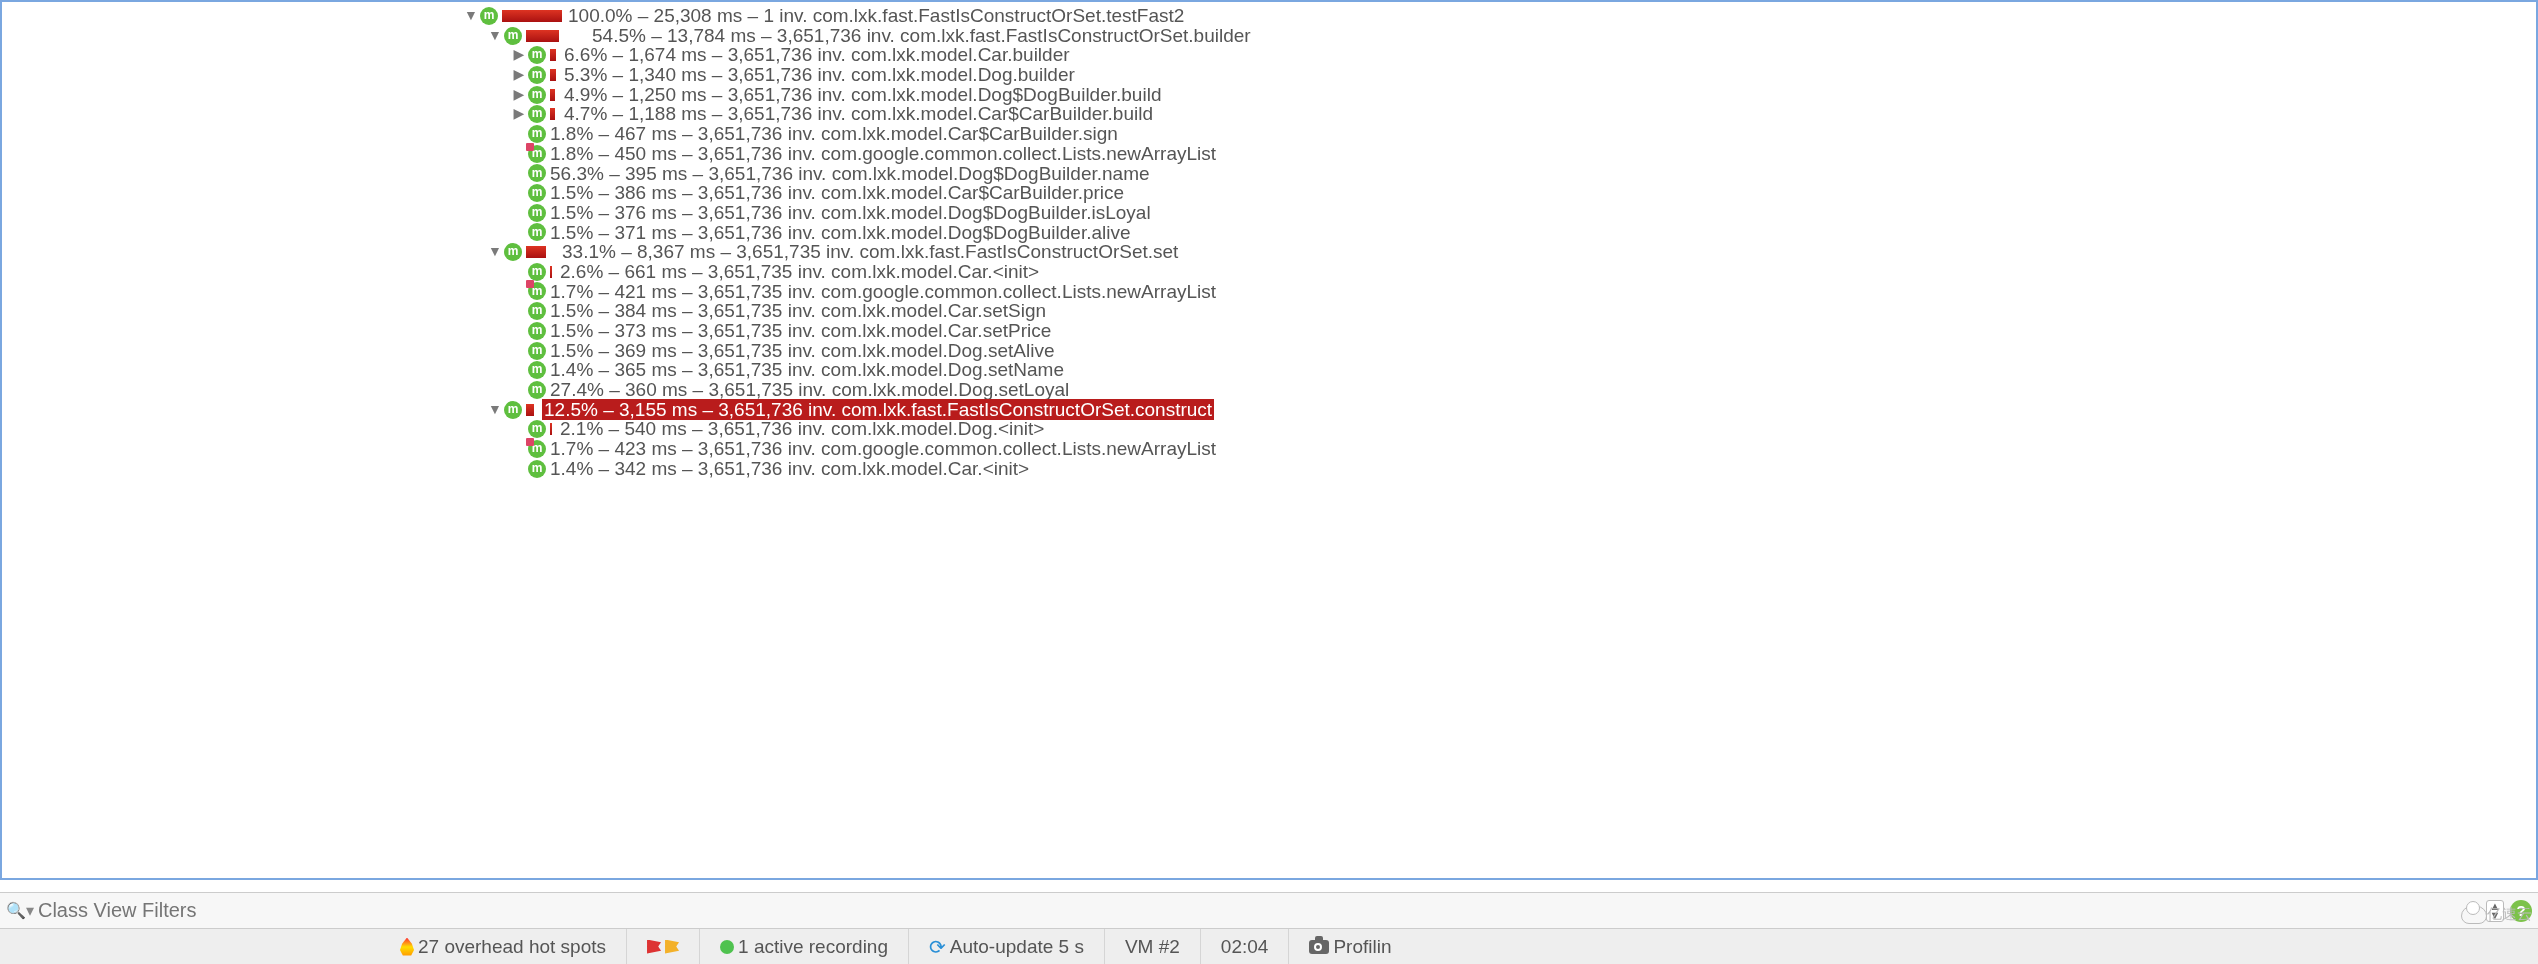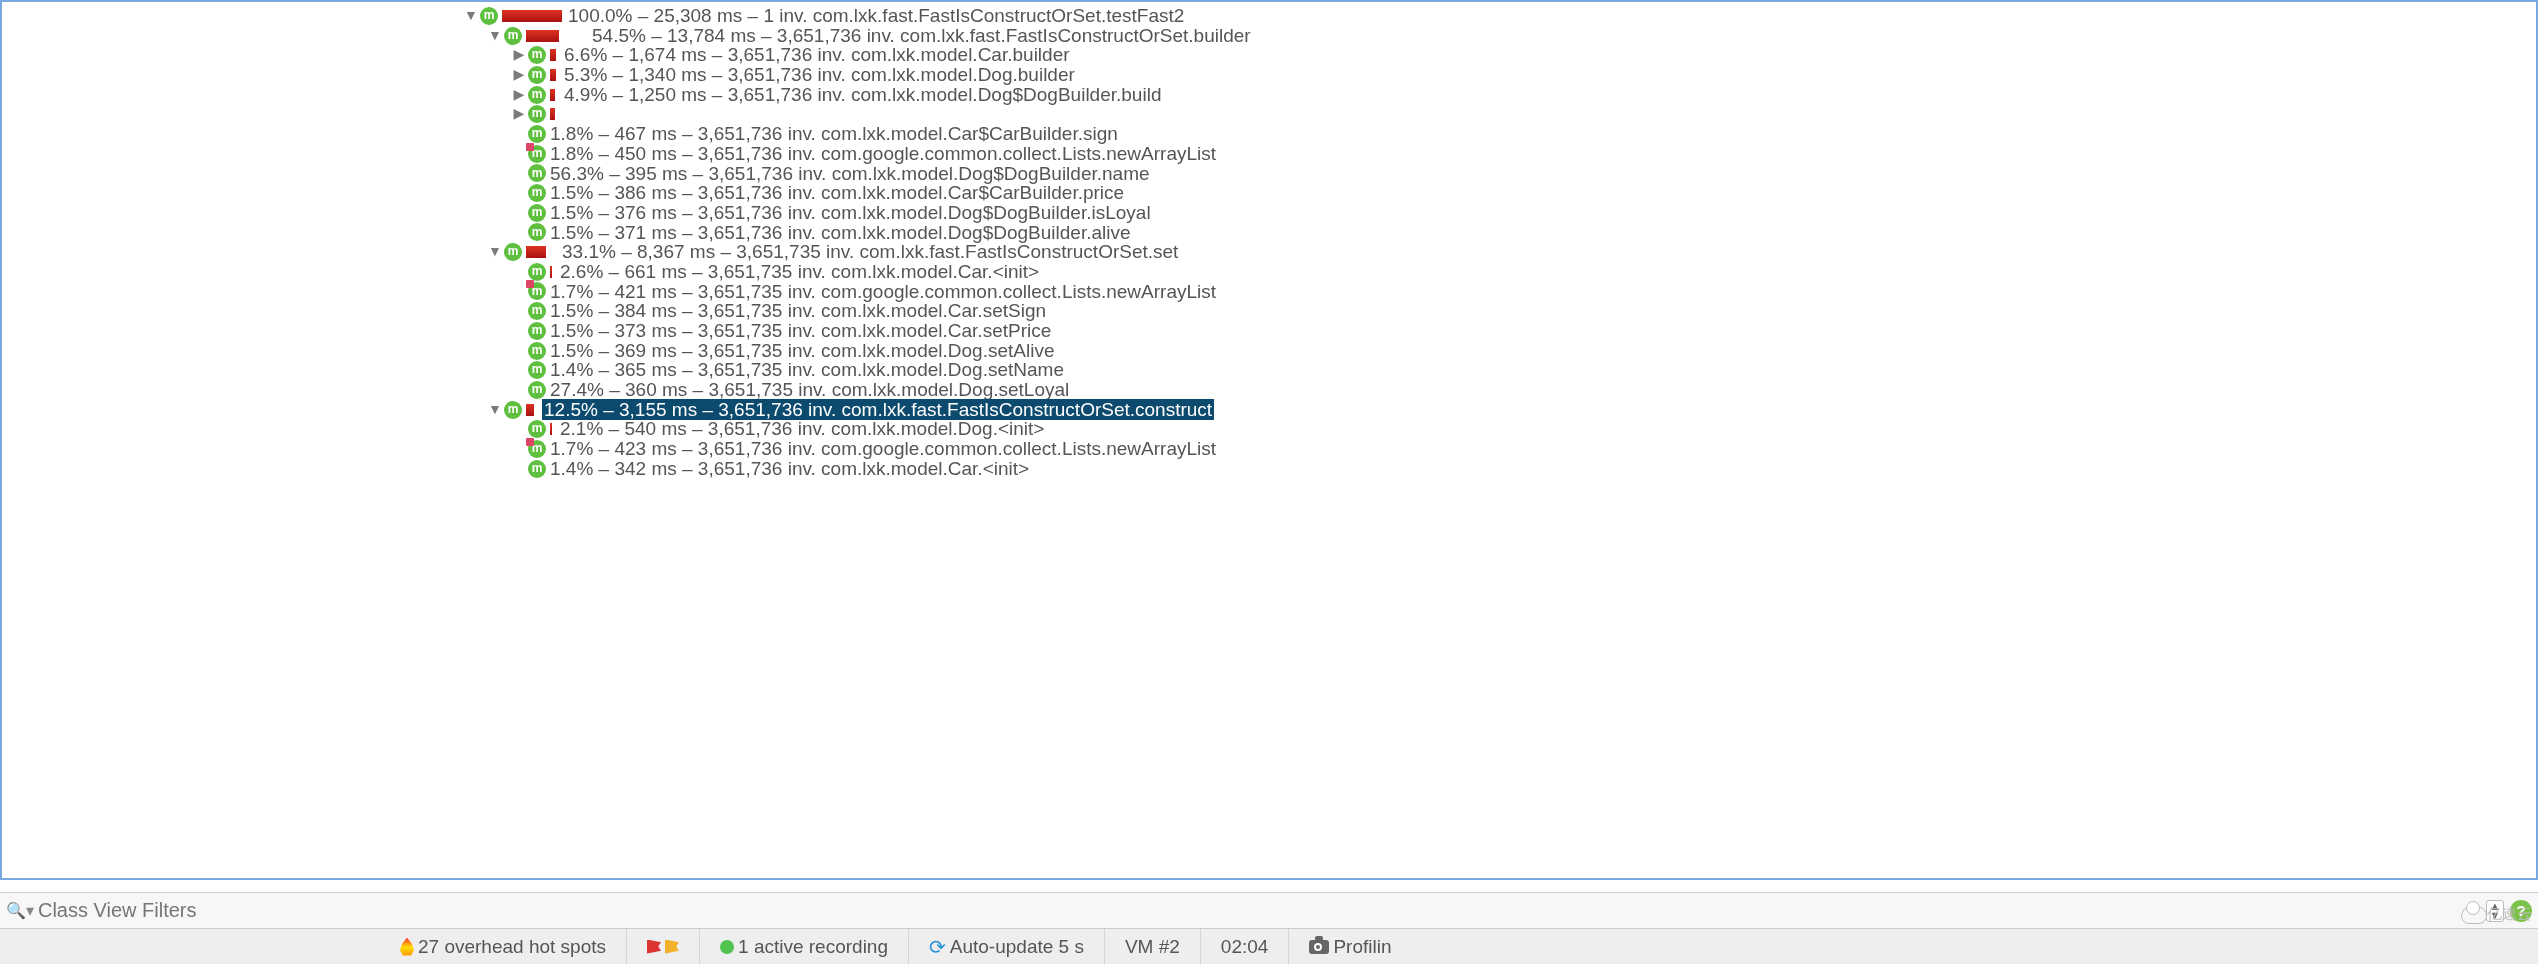--- a/index.html
+++ b/index.html
@@ -9,21 +9,21 @@
   .row { display: flex; align-items: center; height: 19.7px; line-height: 19.7px; white-space: nowrap; font-size: 19px; color: #555; }
   .indent { display: inline-block; }
   .arrow { width: 18px; text-align: center; color: #7a7a7a; font-size: 14px; user-select: none; cursor: pointer; display: inline-block; }
   .arrow.none { visibility: hidden; }
   .m-icon { width: 18px; height: 18px; border-radius: 50%; background: #5fbf3f; color: #fff; font-weight: bold; font-size: 12px; display: inline-flex; align-items: center; justify-content: center; margin: 0 2px 0 0; position: relative; }
   .m-icon::after { content: "m"; }
   .m-icon.badge::before { content: ""; position: absolute; top: -2px; left: -2px; width: 8px; height: 8px; background: #d46; border-radius: 1px; }
   .bar { display: inline-block; height: 12px; margin: 0 4px 0 2px; vertical-align: middle; }
   .bar .fill { display: block; height: 100%; background: linear-gradient(to bottom, #d32 0%, #a11 100%); }
   .txt { padding-left: 2px; }
-  .txt.sel { background: #0c4a6e; color: #fff; padding: 1px 2px; }
+  .txt.sel { background: #b91c1c; color: #fff; padding: 1px 2px; }
   .filter-bar { position: absolute; left: 0; right: 0; bottom: 36px; height: 36px; border-top: 1px solid #ccc; display: flex; align-items: center; padding: 0 6px; background: #f7f7f7; }
   .filter-bar .mag { color: #888; font-size: 16px; margin-right: 4px; }
   .filter-bar input { flex: 1; border: none; background: transparent; font-size: 20px; color: #999; outline: none; }
   .filter-bar .updown { width: 18px; height: 22px; border: 1px solid #bbb; border-radius: 3px; background: #fff; font-size: 11px; display: flex; flex-direction: column; align-items: center; justify-content: center; color: #666; line-height: 9px; margin-right: 6px; cursor: pointer; }
   .filter-bar .help { width: 22px; height: 22px; border-radius: 50%; background: #7cc24a; color: #fff; font-weight: bold; display: flex; align-items: center; justify-content: center; font-size: 15px; cursor: pointer; }
   .status-bar { position: absolute; left: 0; right: 0; bottom: 0; height: 36px; background: #eee; border-top: 1px solid #ccc; display: flex; align-items: center; font-size: 19px; color: #555; }
   .status-bar .spacer { flex: 0 0 380px; }
   .status-bar .sec { display: flex; align-items: center; padding: 0 20px; height: 100%; border-left: 1px solid #d5d5d5; gap: 4px; }
   .status-bar .sec.first { border-left: none; }
   .hot-icon { width: 14px; height: 18px; background: linear-gradient(to top, #f90 0%, #fd0 50%, #f33 100%); clip-path: polygon(50% 0, 85% 35%, 100% 70%, 80% 100%, 20% 100%, 0 70%, 15% 35%); }
@@ -88,20 +88,21 @@
         </span>
         <span class="txt">4.9% – 1,250 ms – 3,651,736 inv. com.lxk.model.Dog$DogBuilder.build</span>
       </div>
       <div class="row">
         <span class="indent" style="width: 508px;"></span>
         <span class="arrow ">▶</span>
         <span class="m-icon"></span>
         <span class="bar" style="width: 8px;">
           <span class="fill" style="width: 60%;"></span>
         </span>
+        <span class="txt">4.7% – 1,188 ms – 3,651,736 inv. com.lxk.model.Car$CarBuilder.build</span>
       </div>
       <div class="row">
         <span class="indent" style="width: 508px;"></span>
         <span class="arrow none">▶</span>
         <span class="m-icon"></span>
         <span class="txt">1.8% – 467 ms – 3,651,736 inv. com.lxk.model.Car$CarBuilder.sign</span>
       </div>
       <div class="row">
         <span class="indent" style="width: 508px;"></span>
         <span class="arrow none">▶</span>

